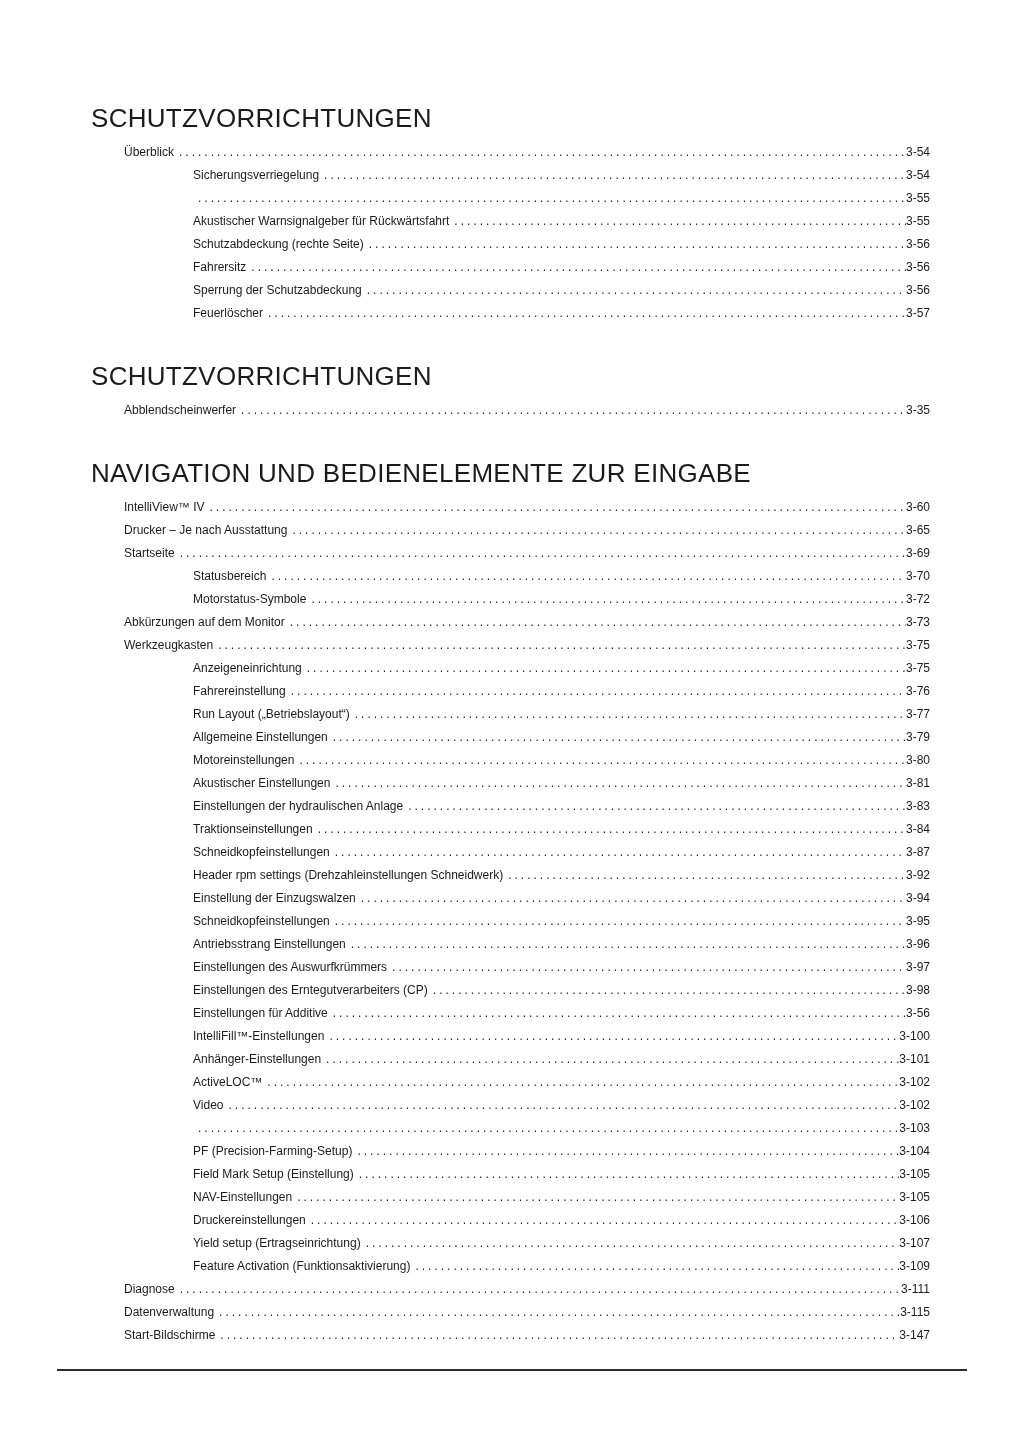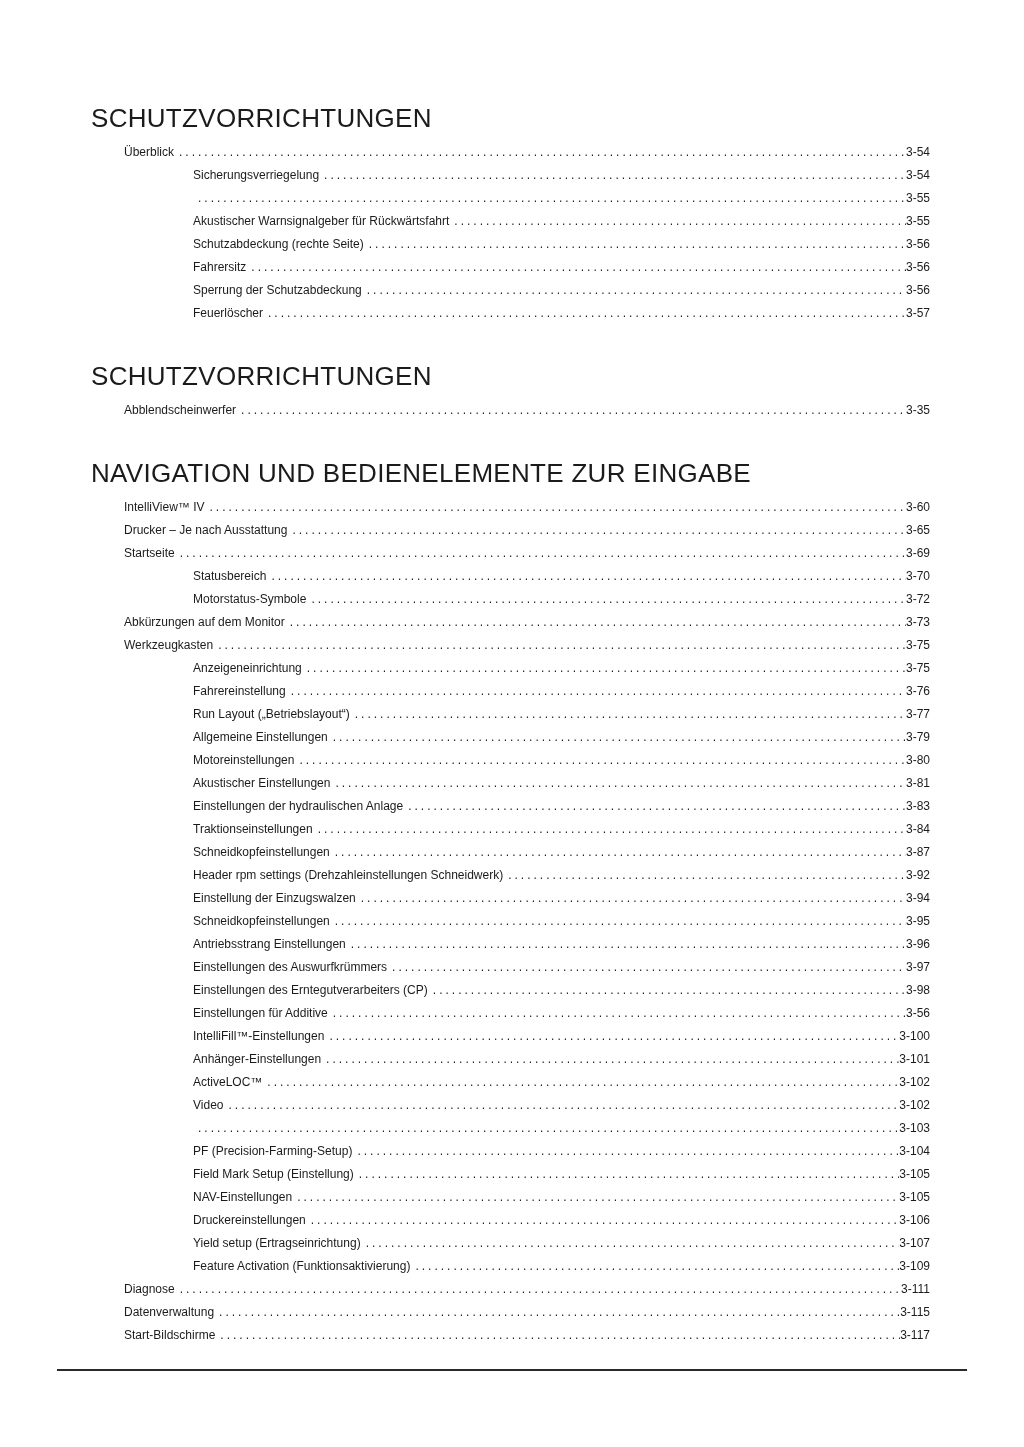--- a/index.html
+++ b/index.html
@@ -279,17 +279,17 @@
         <span class="toc-page">3-111</span>
       </div>
       <div class="toc-row level-1">
         <span class="toc-label">Datenverwaltung</span>
         <span class="toc-dots">............................................................................................................................................................................................................................</span>
         <span class="toc-page">3-115</span>
       </div>
       <div class="toc-row level-1">
         <span class="toc-label">Start-Bildschirme</span>
         <span class="toc-dots">............................................................................................................................................................................................................................</span>
-        <span class="toc-page">3-117</span>
+        <span class="toc-page">3-147</span>
       </div>
     </div>
 </div>
 <hr class="footer-rule">
 
 </body></html>

